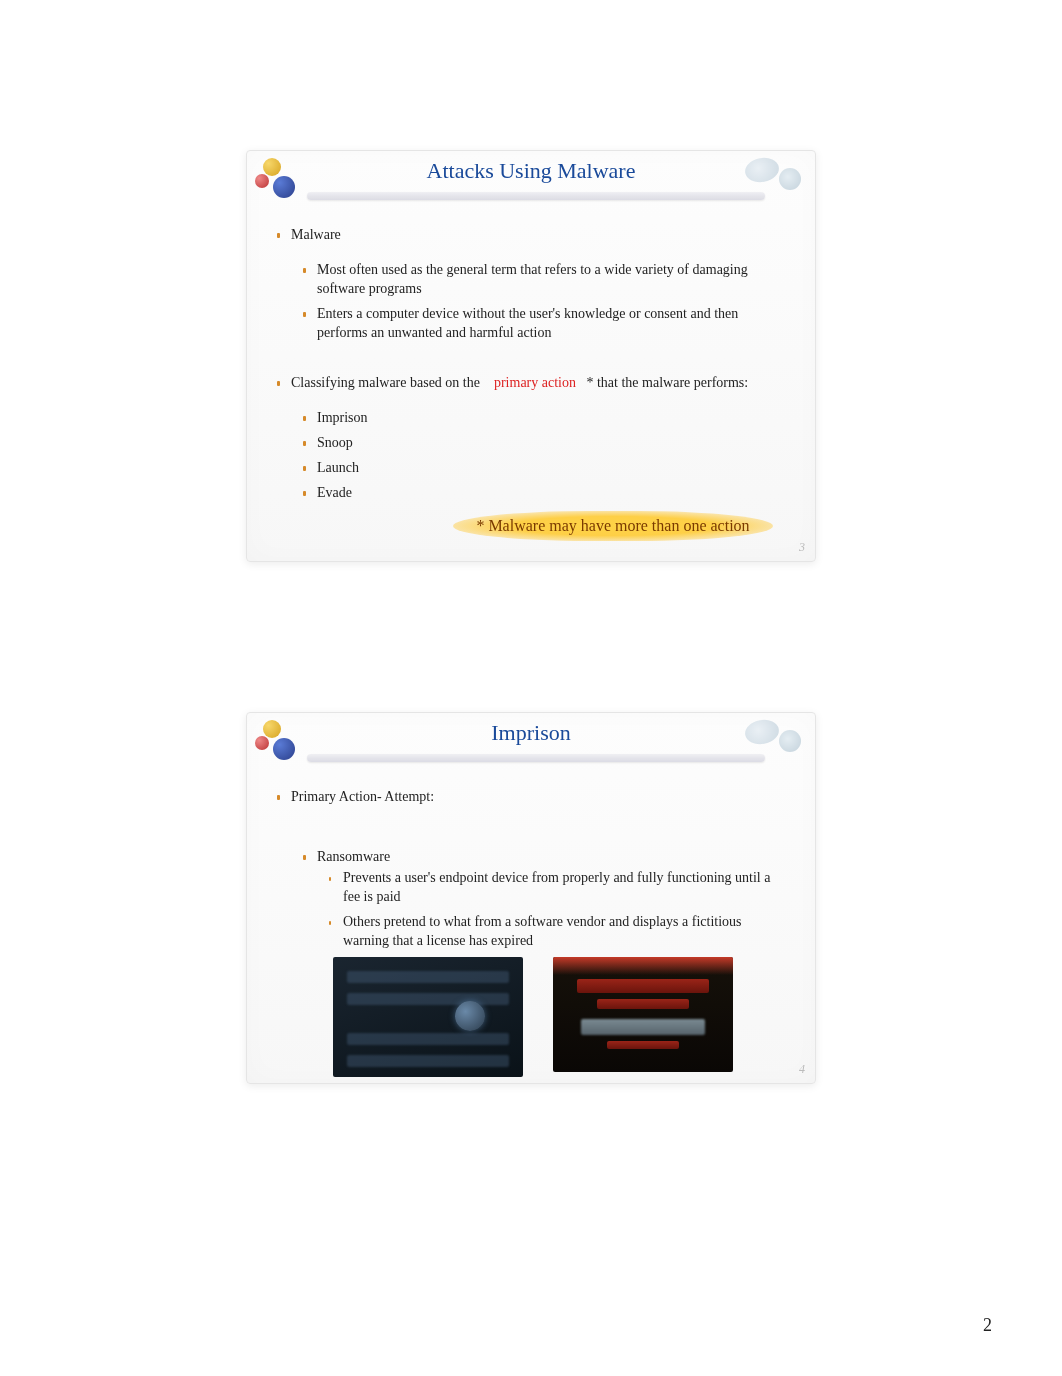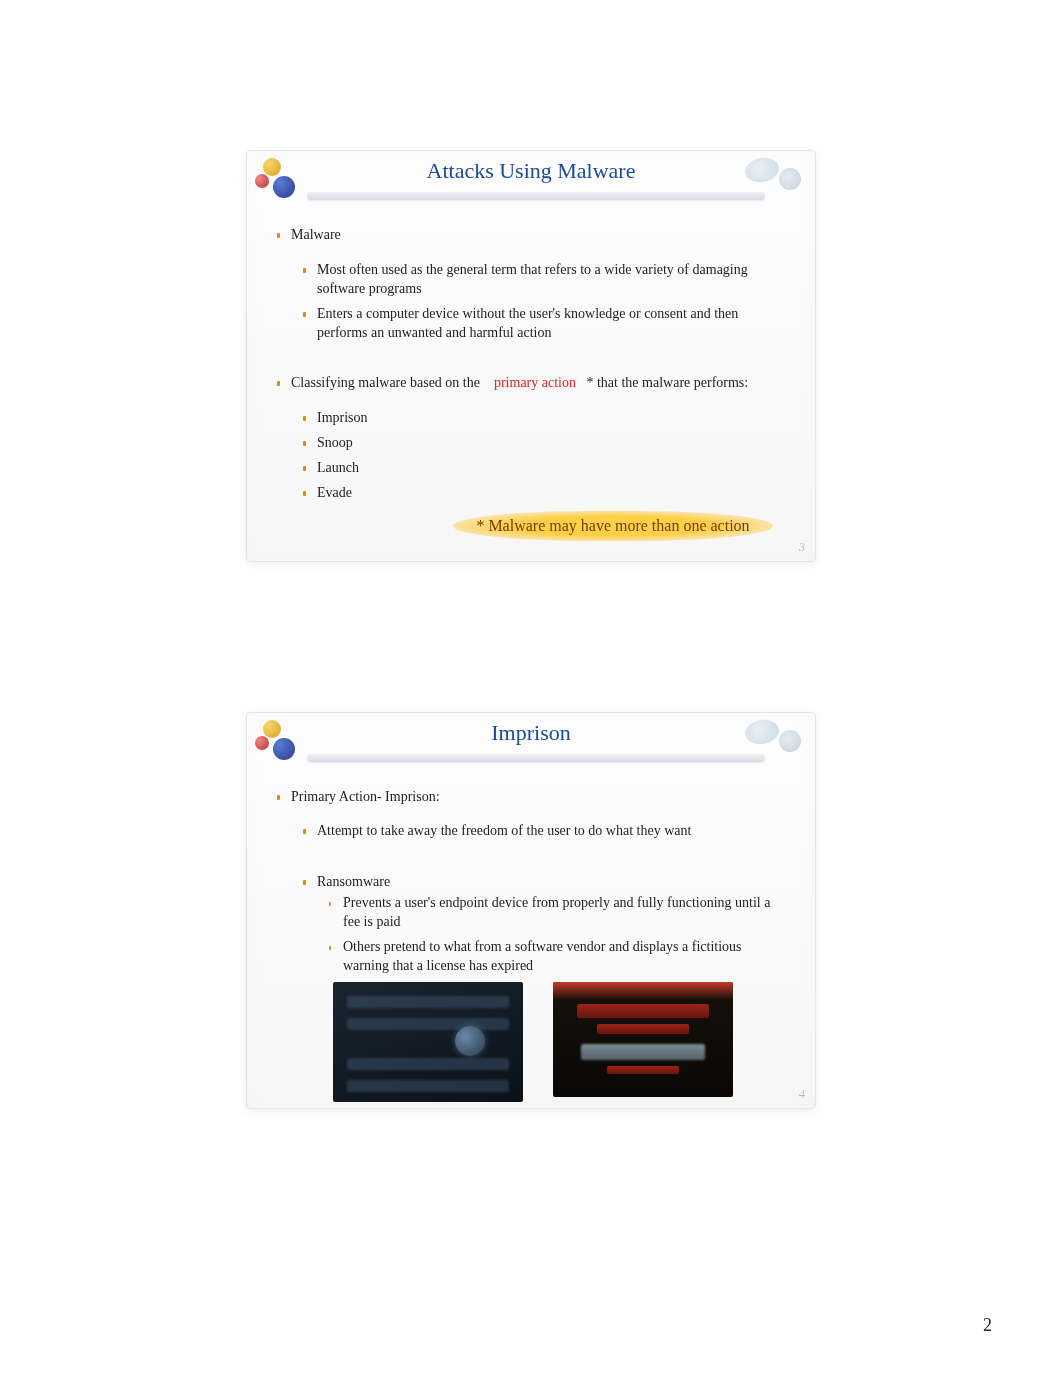--- a/index.html
+++ b/index.html
@@ -197,23 +197,22 @@
         <div class="blob1"></div>
           <div class="blob2"></div>
       </div>
       <div class="slide-title">Imprison</div>
       <div class="title-bar"></div>
     </div>
 
     <div class="content">
       <ul class="lvl1">
         <li>
-          <span>Primary Action- Imprison:</span>
-          <ul class="lvl2">
-            <li><span>Attempt to take away the freedom of the user to do what they want</span></li>
+          <span>Primary Action- Attempt:</span>
+          <ul class="lvl2">
           </ul>
           <div class="gap"></div>
           <ul class="lvl2">
             <li>
               <span>Ransomware</span>
               <ul class="lvl3">
                 <li><span>Prevents a user's endpoint device from properly and fully functioning until a fee is paid</span></li>
                 <li><span>Others pretend to what from a software vendor and displays a fictitious warning that a license has expired</span></li>
               </ul>
             </li>

